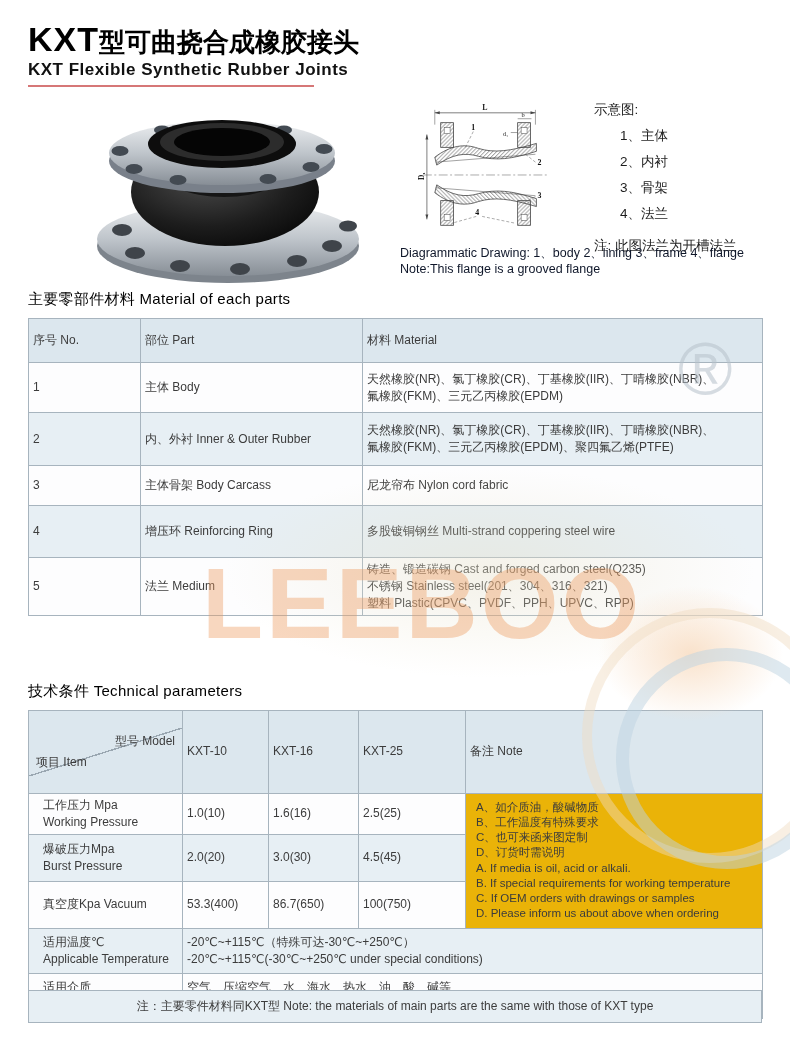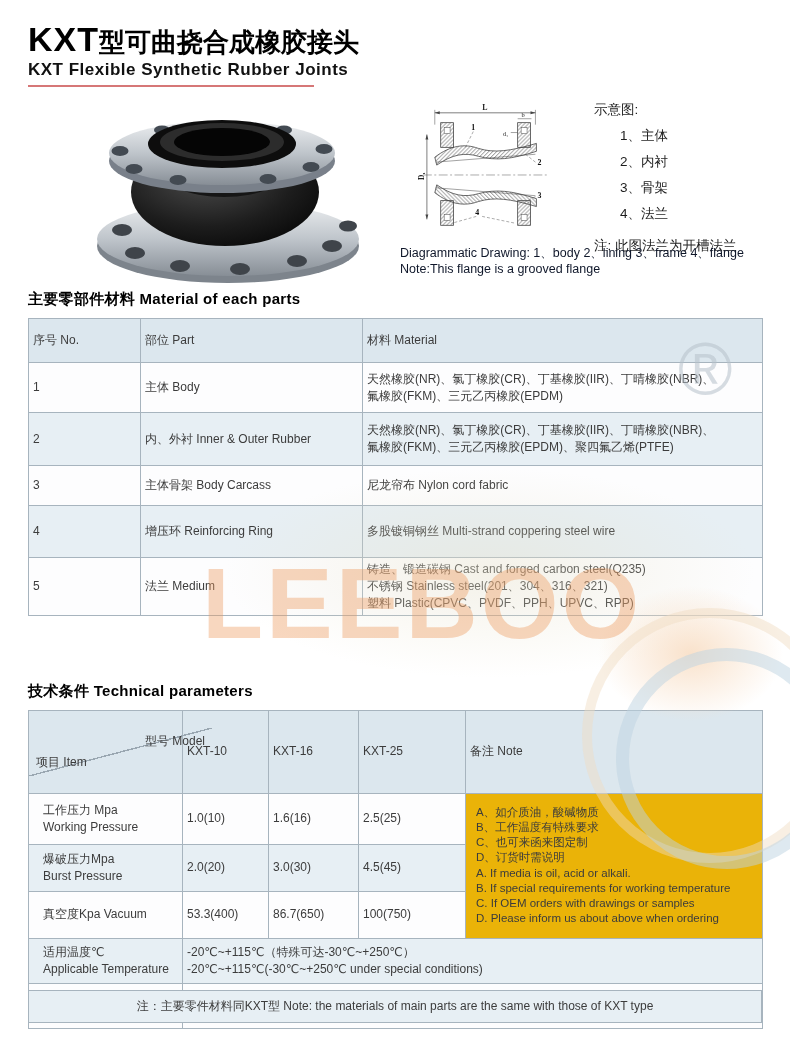--- a/index.html
+++ b/index.html
@@ -20,21 +20,21 @@
   .visuals{left:0;top:95px;width:790px;height:195px;}
   .photo{left:60px;top:0;width:320px;height:190px;}
   .diagram-svg{left:418px;top:4px;width:150px;height:148px;}
   .legend{left:594px;top:6px;font-size:13.5px;color:#1d1d1d;}
   .legend-title{margin-bottom:8px;}
   .legend-items div{margin:8px 0 8px 26px;}
   .legend-note{margin-top:14px;}
   .caption{left:400px;top:151px;width:385px;font-size:12.5px;line-height:1.25;color:#0f172a;}
 
   
-  .sec-title{font-size:15px;font-weight:bold;color:#000;letter-spacing:0.3px;}
+  .sec-title{font-size:15px;font-weight:normal;color:#000;letter-spacing:0.3px;}
 
   
   table{border-collapse:collapse;table-layout:fixed;width:734px;}
   td{border:1px solid #a7b4be;vertical-align:middle;
      font-size:12px;line-height:1.4;color:#3c3c3c;white-space:pre-line;padding:2px 4px;}
   .hdr td{background:#dce7ee;}
   .alt td{background:#e7eff4;}
   .white td{background:#fdfdfe;}
   td.left{text-align:left;padding-left:14px;}
   td.note-cell{background:#eab308;text-align:left;font-size:11.5px;line-height:1.32;padding-left:10px;}
@@ -246,31 +246,31 @@
   <colgroup>
       <col style="width:154px">
       <col style="width:86px">
       <col style="width:90px">
       <col style="width:107px">
       <col style="width:297px">
     </colgroup>
   <tbody>
       <tr class="hdr" style="height:48px">
     <td style="padding:0;">
-      <div class="diag-wrap" style="height:48px;padding-left:30px;">
+      <div class="diag-wrap" style="height:48px;">
         <span class="diag-top">型号 Model</span>
         <span class="diag-bottom">项目 Item</span>
       </div>
     </td>
     <td>KXT-10</td>
     <td>KXT-16</td>
     <td>KXT-25</td>
     <td>备注 Note</td>
   </tr>
-  <tr class="white" style="height:51px">
+  <tr class="white" style="height:41px">
     <td class="left">工作压力 Mpa
 Working Pressure</td>
     <td>1.0(10)</td>
     <td>1.6(16)</td>
     <td>2.5(25)</td>
     <td class="note-cell" rowspan="3">A、如介质油，酸碱物质
 B、工作温度有特殊要求
 C、也可来函来图定制
 D、订货时需说明
 A. If media is oil, acid or alkali.

